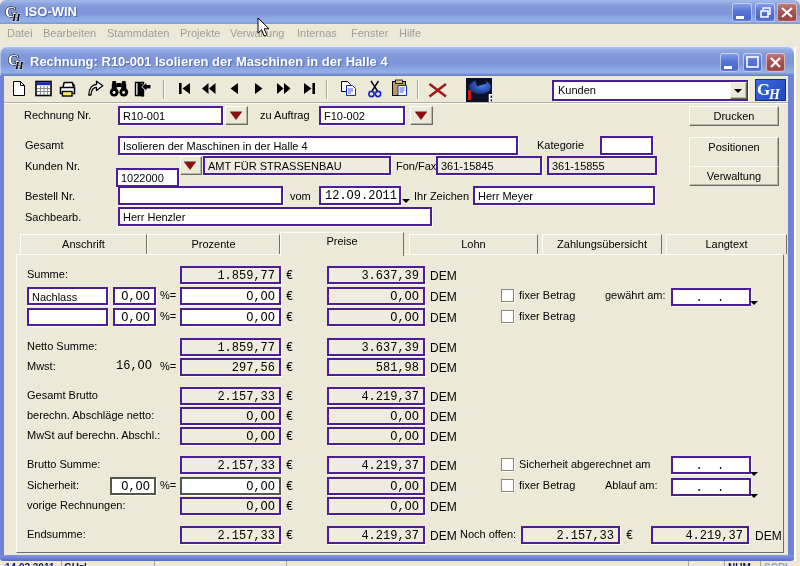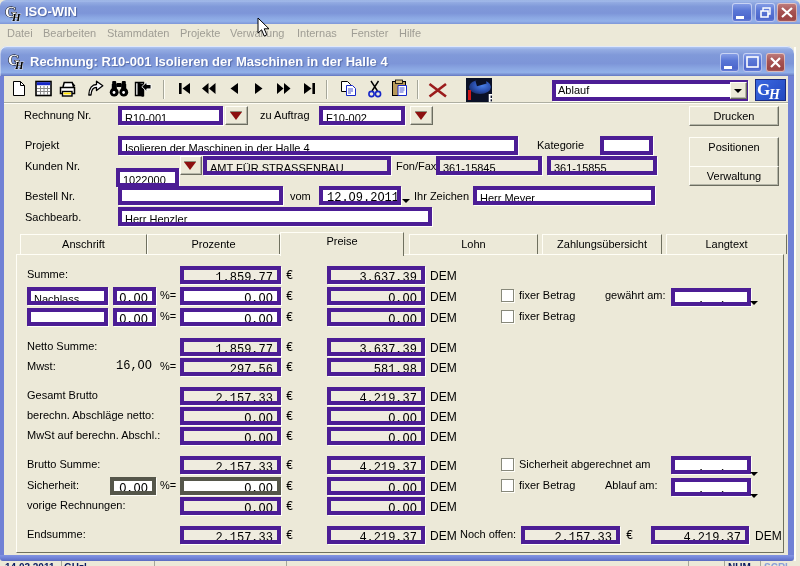--- a/index.html
+++ b/index.html
@@ -1,20 +1,20 @@
 <!DOCTYPE html>
 <html><head><meta charset="utf-8">
 <style>
   html,body{margin:0;padding:0}
   #root{position:relative;width:800px;height:566px;background:#ece9d8;overflow:hidden;
         font-family:"Liberation Sans",sans-serif;font-size:11px;color:#000}
   .abs{position:absolute}
   .lbl{position:absolute;white-space:nowrap;font-size:11px;line-height:13px}
   .fld{position:absolute;height:18px;box-sizing:border-box;
-       border:4px solid #4c1d95;background:#efecdf;box-shadow:1px 1px 0 #fffef8}
+       border:2px solid #4c1d95;background:#efecdf;box-shadow:1px 1px 0 #fffef8}
   .wfld{background:#fff}
   .mono{font-family:"Liberation Mono",monospace;font-weight:normal;font-size:12px;line-height:16px;
         text-align:right;padding-right:4px;overflow:hidden}
   .sans{font-size:11px;line-height:16px;padding-left:3px;overflow:hidden}
   .eur{position:absolute;font-family:"Liberation Mono",monospace;font-weight:normal;font-size:12px}
   .dem{position:absolute;font-size:12px}
   .btn{position:absolute;box-sizing:border-box;background:#ece9d8;text-align:center;
        border:1px solid;border-color:#fffef6 #6c6d60 #6c6d60 #fffef6;
        box-shadow:inset -1px -1px 0 #b5b6a8;font-size:11px}
   .ddb{position:absolute;box-sizing:border-box;background:#ece9d8;
@@ -197,41 +197,41 @@
 
   <div class="abs" style="left:466px;top:78px;width:26px;height:24px;background:#0a1026;overflow:hidden">
     <div class="abs" style="left:3px;top:2px;width:22px;height:14px;background:radial-gradient(ellipse at 60% 40%,#4a80e8 0%,#2a50b0 45%,#101840 100%);border-radius:50%"></div>
     <div class="abs" style="left:10px;top:1px;width:10px;height:6px;background:#0a1026;transform:rotate(-15deg)"></div>
     <div class="abs" style="left:2px;top:12px;width:2.5px;height:10px;background:#d01818"></div>
     <div class="abs" style="left:22px;top:14px;color:#fff;font-size:12px;font-weight:bold;font-family:'Liberation Sans';letter-spacing:0">ELO<span style="color:#d01818">▬</span></div>
   </div>
 </div>
 
 <div class="fld wfld" style="left:552px;top:80px;width:196px;height:21px"></div>
-<div class="lbl" style="left:558px;top:84px">Ablauf</div>
+<div class="lbl" style="left:558px;top:84px">Kunden</div>
 <div class="ddb" style="left:730px;top:82px;width:17px;height:17px"></div>
 <div class="abs" style="left:734px;top:89px;width:0;height:0;border-left:4px solid transparent;border-right:4px solid transparent;border-top:4px solid #000"></div>
 
 <div class="abs" id="ghbig" style="left:755px;top:79px;width:31px;height:22px;background:linear-gradient(135deg,#3a68e0 0%,#2248c0 100%);border:1px solid #1a2a80;box-sizing:border-box">
   <svg width="29" height="20" viewBox="0 0 29 20">
     <text x="1" y="15" font-family="'Liberation Serif',serif" font-weight="bold" font-size="17" fill="#fff">G</text>
     <text x="13" y="19" font-family="'Liberation Serif',serif" font-weight="bold" font-style="italic" font-size="14" fill="#fff">H</text>
   </svg>
 </div>
 
 <div class="lbl" style="left:24px;top:109px">Rechnung Nr.</div>
 <div class="fld wfld sans" style="height:19px;left:118px;top:106px;width:105px">R10-001</div>
 <div class="ddb" style="left:225px;top:106px;width:23px;height:19px"></div>
 <div class="mar" style="left:230px;top:112px"></div>
 <div class="lbl" style="left:260px;top:109px">zu Auftrag</div>
 <div class="fld wfld sans" style="height:19px;left:319px;top:106px;width:86px">F10-002</div>
 <div class="ddb" style="left:410px;top:106px;width:23px;height:19px"></div>
 <div class="mar" style="left:415px;top:112px"></div>
 
-<div class="lbl" style="left:25px;top:139px">Projekt</div>
+<div class="lbl" style="left:25px;top:139px">Gesamt</div>
 <div class="fld wfld sans" style="height:19px;left:118px;top:136px;width:400px">Isolieren der Maschinen in der Halle 4</div>
 <div class="lbl" style="left:537px;top:139px">Kategorie</div>
 <div class="fld wfld" style="height:19px;left:600px;top:136px;width:53px"></div>
 
 <div class="lbl" style="left:25px;top:160px">Kunden Nr.</div>
 <div class="fld wfld sans" style="height:19px;left:116px;top:168px;width:63px">1022000</div>
 <div class="ddb" style="left:180px;top:156px;width:22px;height:19px"></div>
 <div class="mar" style="left:184px;top:162px"></div>
 <div class="fld sans" style="height:19px;left:203px;top:156px;width:188px">AMT FÜR STRASSENBAU</div>
 <div class="lbl" style="left:396px;top:160px">Fon/Fax</div>

